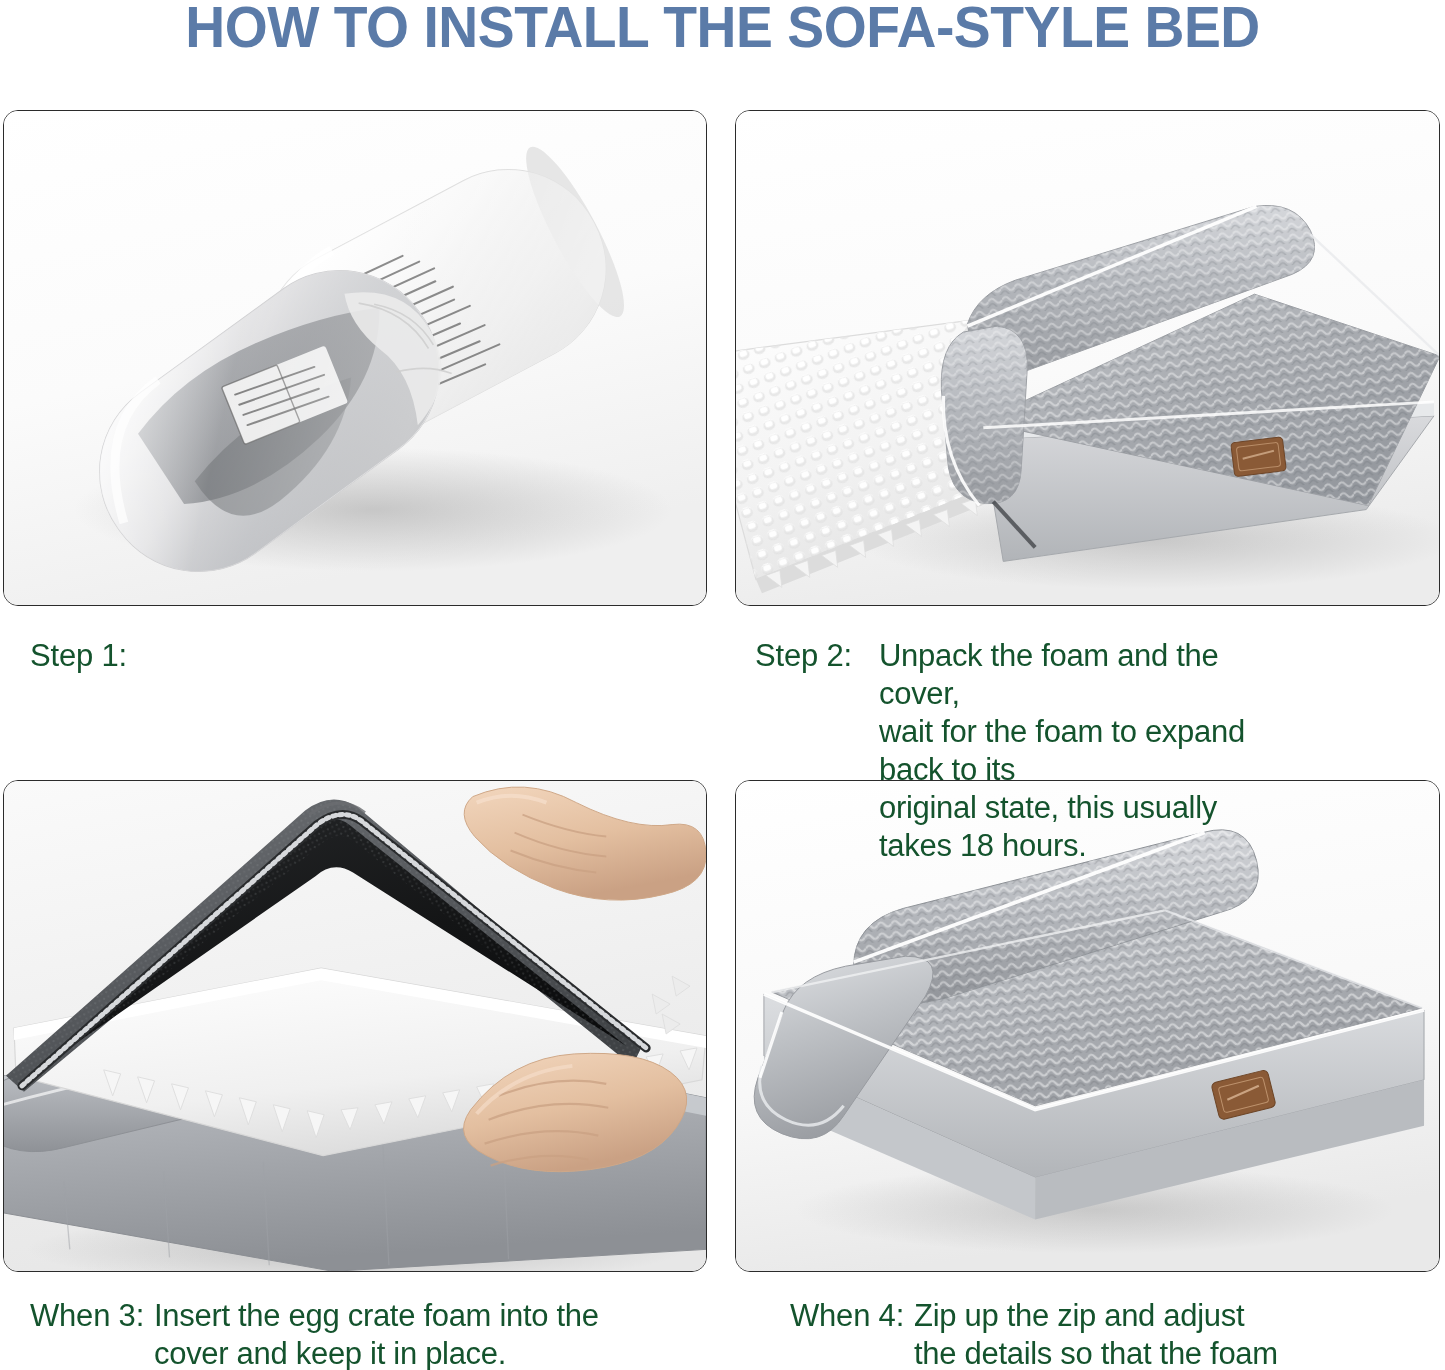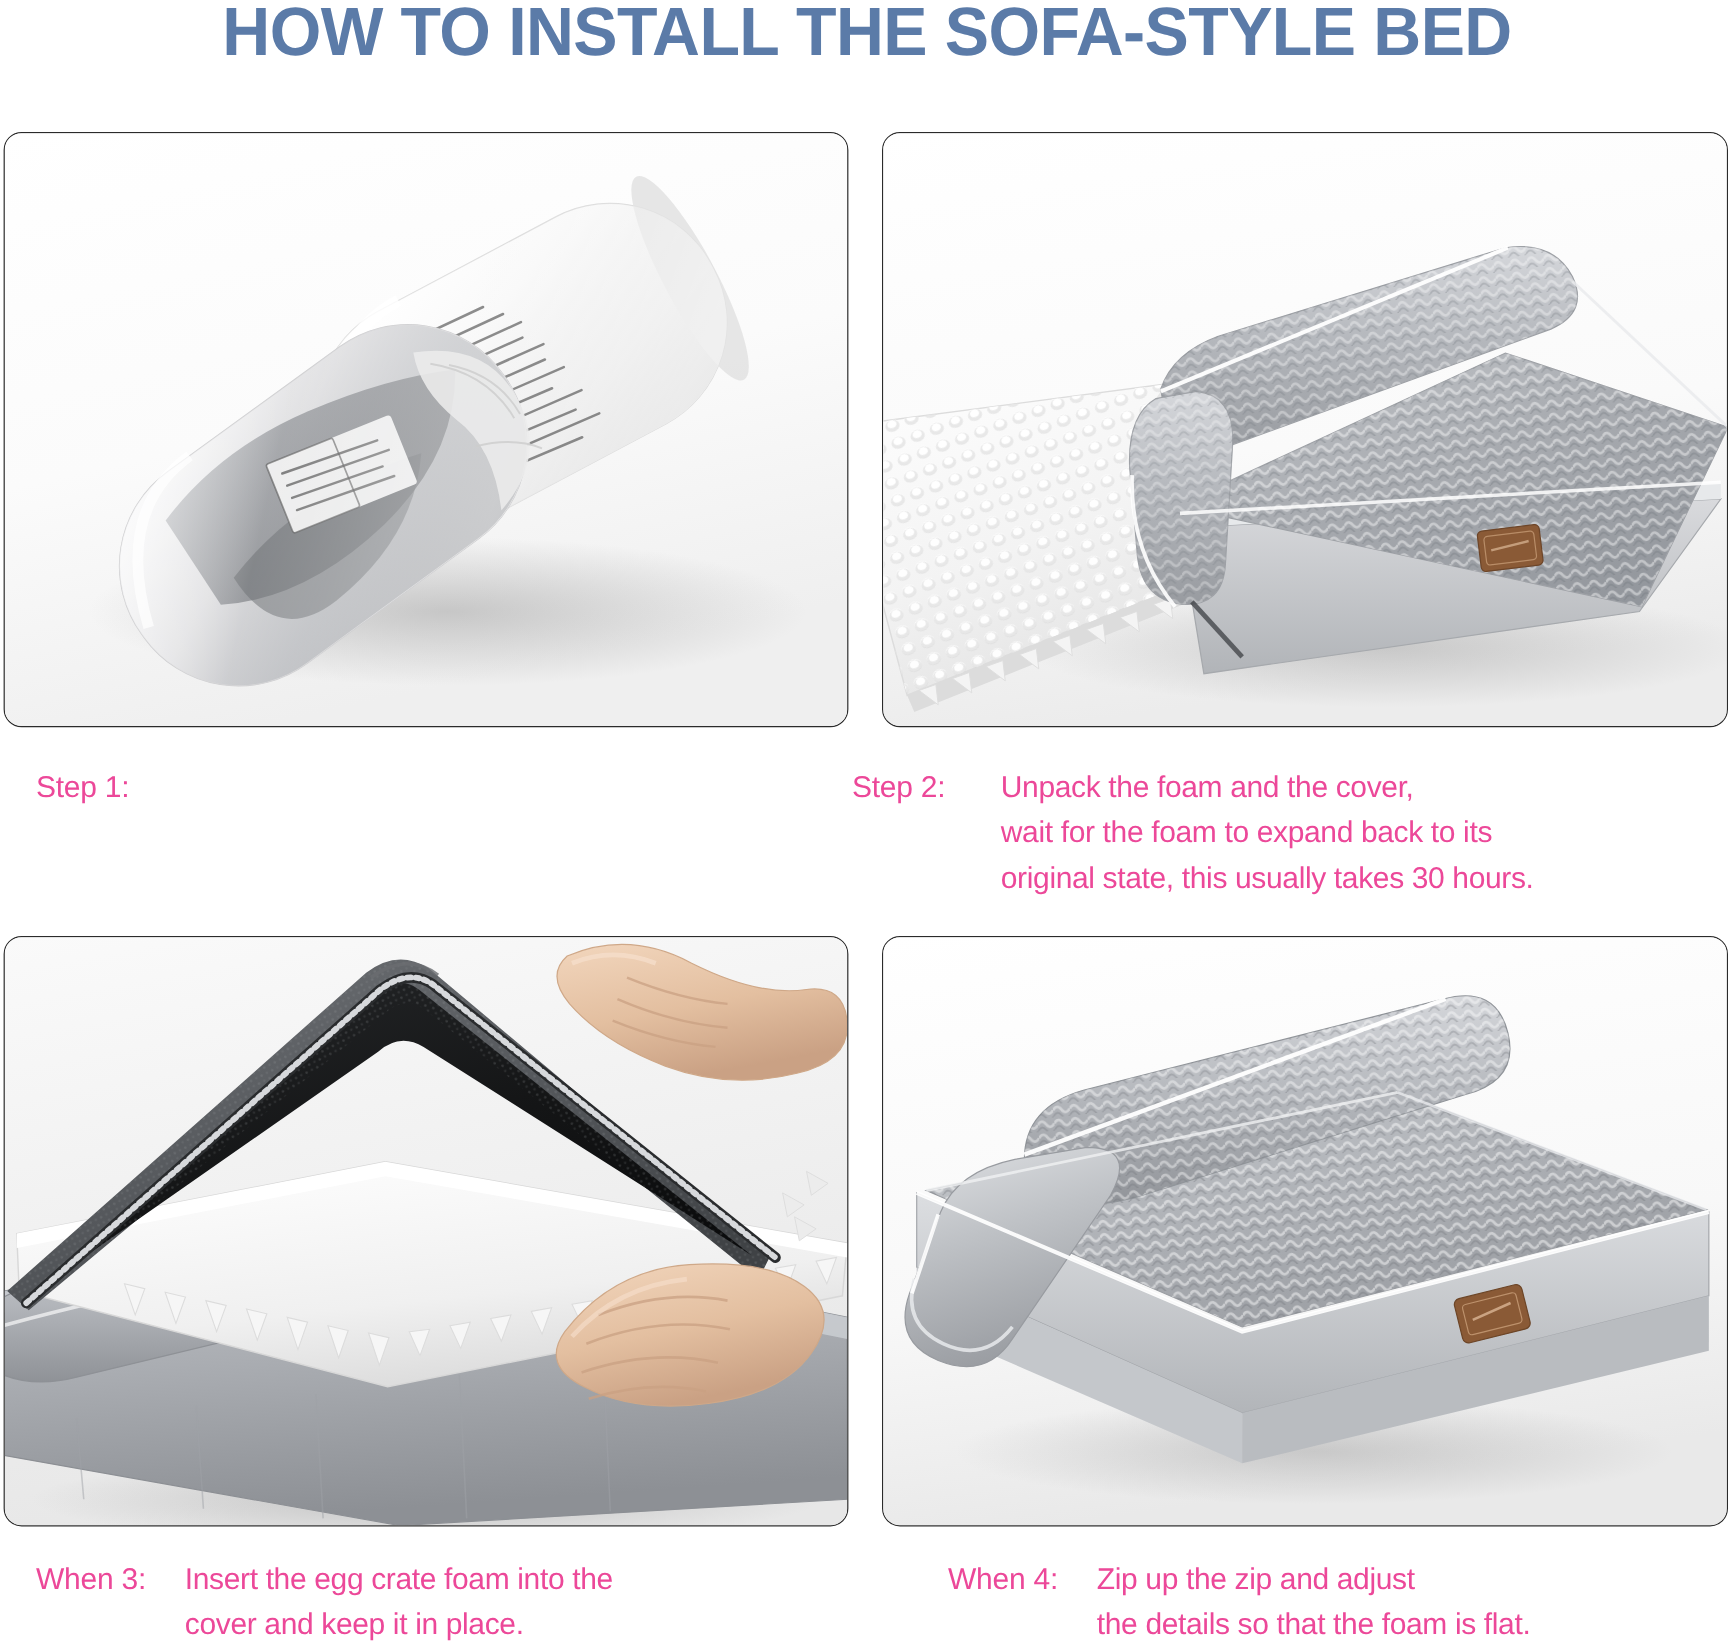--- a/index.html
+++ b/index.html
@@ -32,38 +32,38 @@
   .p2{left:735px;top:110px; width:705px;height:496px;}
   .p3{left:3px;  top:780px; width:704px;height:492px;}
   .p4{left:735px;top:780px; width:705px;height:492px;}
   .panel svg{display:block;width:100%;height:100%;}
 
   
   .caption{
     position:absolute;
     display:flex;
     align-items:flex-start;
-    color:#ec4899;
+    color:#14532d;
     font-family:"Liberation Sans",sans-serif;
-    font-size:25px;
+    font-size:31px;
     line-height:38px;
     font-weight:400;
   }
   .caption .steplab{
     flex:0 0 auto;
     white-space:nowrap;
     letter-spacing:-0.2px;
   }
   .caption .steptext{
     white-space:pre-line;
     letter-spacing:-0.3px;
   }
   .c1{left:30px;  top:637px; }
   .c1 .steplab{width:124px;}
-  .c2{left:710px; top:637px; }
+  .c2{left:755px; top:637px; }
   .c2 .steplab{width:124px;}
   .c3{left:30px;  top:1297px;}
   .c3 .steplab{width:124px;}
   .c4{left:790px; top:1297px;}
   .c4 .steplab{width:124px;}
 </style>
 </head>
 <body>
 
 <div class="page">
@@ -458,21 +458,21 @@
   </div>
 
   <div class="caption c1">
     <span class="steplab">Step 1:</span>
   </div>
 
   <div class="caption c2">
     <span class="steplab">Step 2:</span>
     <span class="steptext">Unpack the foam and the cover,
 wait for the foam to expand back to its
-original state, this usually takes 30 hours.</span>
+original state, this usually takes 18 hours.</span>
   </div>
 
   <div class="caption c3">
     <span class="steplab">When 3:</span>
     <span class="steptext">Insert the egg crate foam into the
 cover and keep it in place.</span>
   </div>
 
   <div class="caption c4">
     <span class="steplab">When 4:</span>

